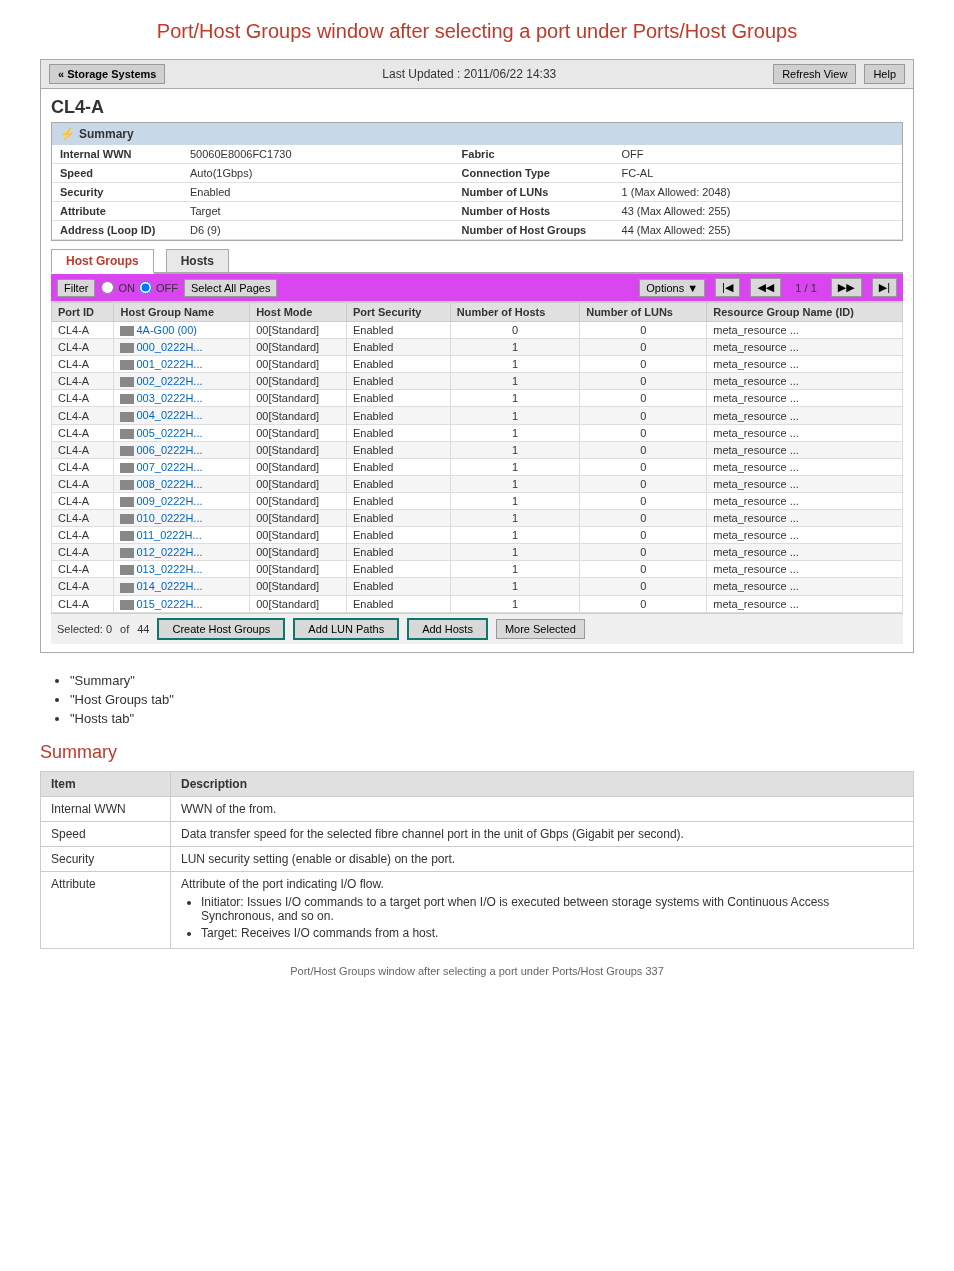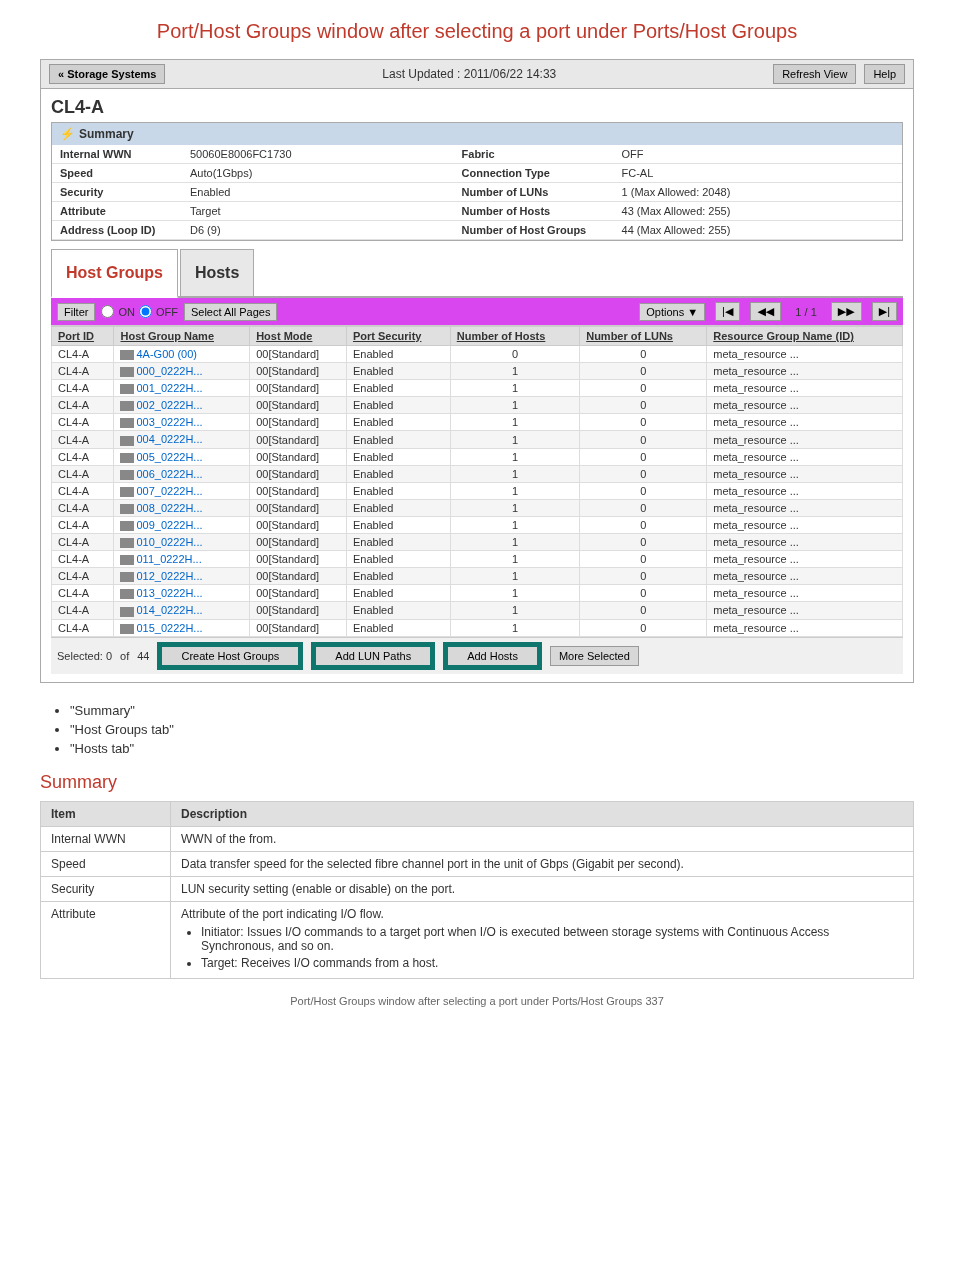--- a/index.html
+++ b/index.html
@@ -107,27 +107,27 @@
     }
 
     
     .tabs-row {
       display: flex;
       border-bottom: 2px solid #aaa;
       margin-bottom: 0;
     }
 
     .tab {
-      padding: 14px 14px;
+      padding: 4px 14px;
       cursor: pointer;
-      font-size: 16px;
+      font-size: 12px;
       border: 1px solid #aaa;
       border-bottom: none;
       background: #e8e8e8;
-      margin-right: 2px;
+      margin-right: 12px;
       font-weight: bold;
     }
 
     .tab.active {
       background: #fff;
       border-bottom: 2px solid #fff;
       margin-bottom: -2px;
       color: #c0392b;
     }
 
@@ -175,21 +175,20 @@
       font-size: 11px;
     }
 
     .data-table th {
       background: #e0e0e0;
       border: 1px solid #ccc;
       padding: 3px 6px;
       text-align: left;
       font-weight: bold;
       font-size: 11px;
-      text-decoration: underline;
     }
 
     .data-table td {
       border: 1px solid #ddd;
       padding: 2px 6px;
       font-size: 11px;
     }
 
     .data-table tr:nth-child(even) td {
       background: #f5f5f5;
@@ -206,22 +205,22 @@
       align-items: center;
       padding: 4px 6px;
       background: #f0f0f0;
       border-top: 1px solid #ccc;
       gap: 8px;
       font-size: 11px;
     }
 
     .action-btn {
       background: #d8d8d8;
-      border: 5px solid #0f766e;
-      padding: 3px 19px;
+      border: 2px solid #0f766e;
+      padding: 3px 13px;
       font-size: 11px;
       cursor: pointer;
     }
 
     .more-actions-btn {
       background: #d8d8d8;
       border: 1px solid #999;
       padding: 3px 8px;
       font-size: 11px;
       cursor: pointer;

